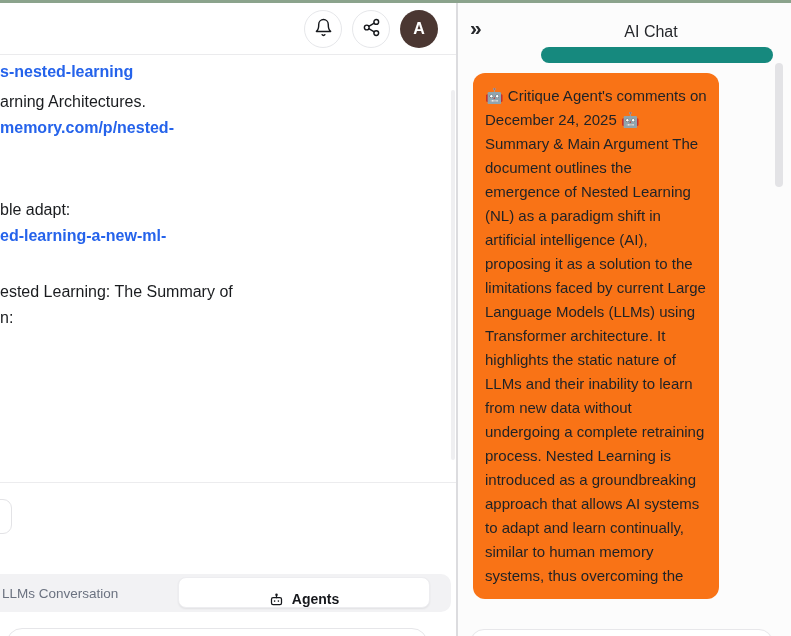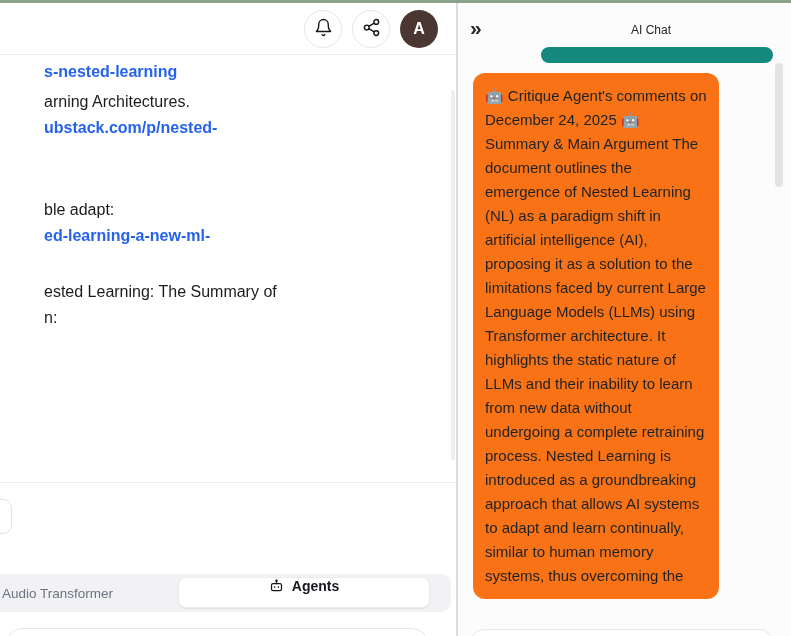--- a/index.html
+++ b/index.html
@@ -51,21 +51,20 @@
     display: flex; align-items: center; justify-content: center;
     cursor: pointer;
   }
 
   
   .doc-panel {
     position: absolute; left: 0; top: 55px;
     width: 456px; height: 581px;
     background: #ffffff;
     overflow: hidden;
-    margin-left: 44px;
   }
   .doc-line {
     position: absolute; left: 0;
     white-space: nowrap;
     font-size: 16px;
     line-height: 26px;
     color: #1a1c1f;
   }
   .doc-line.link {
     color: #2563eb;
@@ -106,21 +105,21 @@
     color: #6b7280;
     cursor: pointer;
   }
   .seg-agents {
     position: absolute; left: 198px; top: 3px;
     width: 252px; height: 31px;
     background: #ffffff;
     border: 1px solid #ededf0;
     border-radius: 8px;
     box-shadow: 0 1px 2px rgba(0,0,0,0.07);
-    display: flex; align-items: flex-start; justify-content: center;
+    display: flex; align-items: flex-end; justify-content: center;
     gap: 8px;
     font-size: 14px; font-weight: 600;
     color: #16181c;
     cursor: pointer;
   }
   .seg-agents svg { width: 15px; height: 15px; }
   .bottom-card-left {
     position: absolute; left: 6px; top: 628px;
     width: 422px; height: 24px;
     background: #ffffff;
@@ -146,21 +145,21 @@
     position: absolute; left: 12px; top: 14px;
     font-size: 21px; font-weight: 600;
     color: #26282c;
     line-height: 1;
     cursor: pointer;
     letter-spacing: -2px;
   }
   .chat-title {
     position: absolute; left: 53px; right: 0; top: 20px;
     text-align: center;
-    font-size: 12px; font-weight: 500;
+    font-size: 16px; font-weight: 500;
     color: #26282c;
   }
   .chat-accent-bar {
     position: absolute; left: 83px; top: 44px;
     width: 232px; height: 16px;
     background: #16897e;
     border-radius: 8px;
     cursor: pointer;
   }
   .chat-scroll-thumb {
@@ -214,33 +213,33 @@
           <line x1="15.41" y1="6.51" x2="8.59" y2="10.49"></line>
         </svg>
       </span>
     </div>
     <div class="avatar">A</div>
   </div>
 
   <div class="doc-panel">
     <div class="doc-line link" style="top:4px">s-nested-learning</div>
     <div class="doc-line" style="top:34px">arning Architectures.</div>
-    <div class="doc-line link" style="top:60px">ubstack.com/p/nested-</div>
+    <div class="doc-line link" style="top:60px">memory.com/p/nested-</div>
     <div class="doc-line" style="top:142px">ble adapt:</div>
     <div class="doc-line link" style="top:168px">ed-learning-a-new-ml-</div>
     <div class="doc-line" style="top:224px">ested Learning: The Summary of</div>
     <div class="doc-line" style="top:250px">n:</div>
   </div>
   <div class="doc-scroll-thumb"></div>
 
   <div class="left-divider"></div>
   <div class="fragment-box"></div>
 
   <div class="segmented">
-    <div class="seg-audio">Audio Transformer</div>
+    <div class="seg-audio">LLMs Conversation</div>
     <div class="seg-agents">
       <span style="display:flex;align-items:center;">
         <svg viewBox="0 0 24 24" fill="none" stroke="#16181c" stroke-width="2" stroke-linecap="round" width="15" height="15">
           <rect x="4" y="9" width="16" height="11" rx="2.5"></rect>
           <line x1="12" y1="5.5" x2="12" y2="9"></line>
           <circle cx="12" cy="4.5" r="1" fill="#16181c"></circle>
           <circle cx="9" cy="14.5" r="1.3" fill="#16181c" stroke="none"></circle>
           <circle cx="15" cy="14.5" r="1.3" fill="#16181c" stroke="none"></circle>
         </svg>
       </span>

